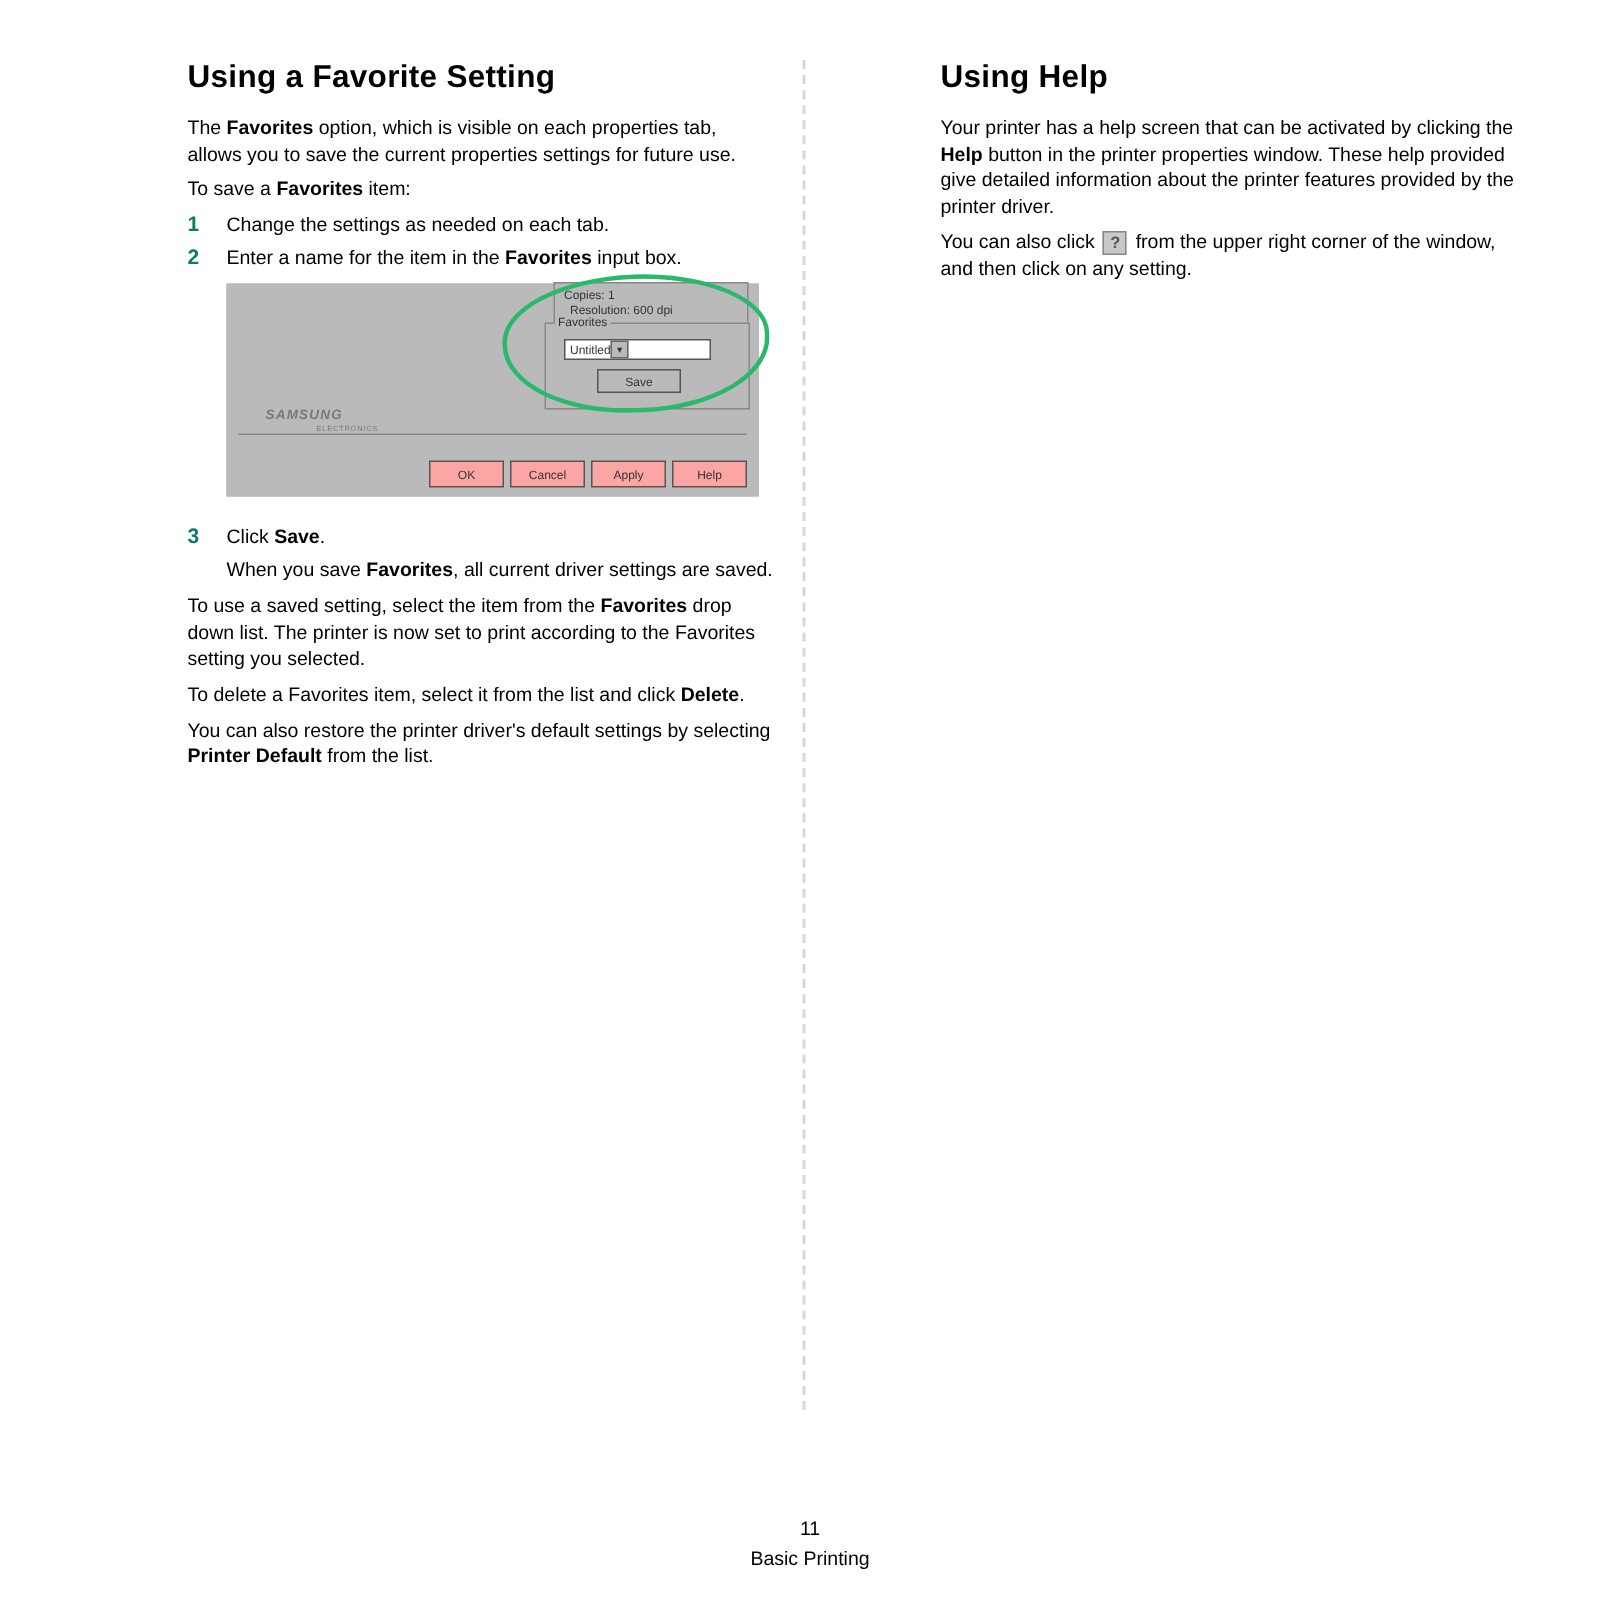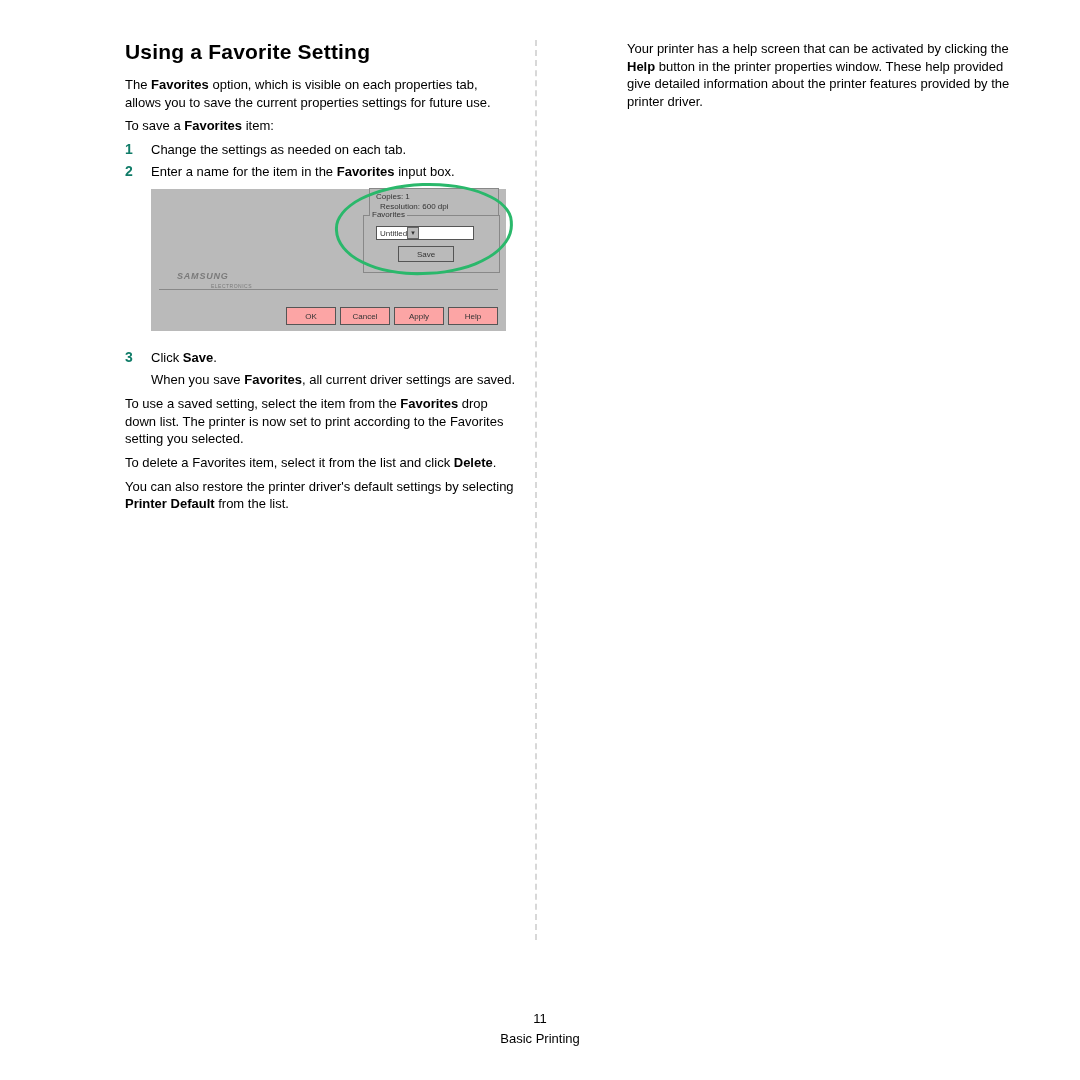--- a/index.html
+++ b/index.html
@@ -292,22 +292,26 @@
       <span>To delete a Favorites item, select it from the list and click </span><b>Delete</b><span>.</span>
     </p>
     <p>
       <span>You can also restore the printer driver's default settings by selecting </span><b>Printer Default</b><span> from the list.</span>
     </p>
   </div>
 
   <div class="divider"></div>
 
   <div class="col col-right">
+    <h2>Using Help</h2>
     <p>
       <span>Your printer has a help screen that can be activated by clicking the </span><b>Help</b><span> button in the printer properties window. These help provided give detailed information about the printer features provided by the printer driver.</span>
+    </p>
+    <p>
+      <span>You can also click </span><span class="help-inline-icon">?</span><span> from the upper right corner of the window, and then click on any setting.</span>
     </p>
   </div>
 
 </div>
 
 <div class="footer">
   <div>11</div>
   <div>Basic Printing</div>
 </div>
 

